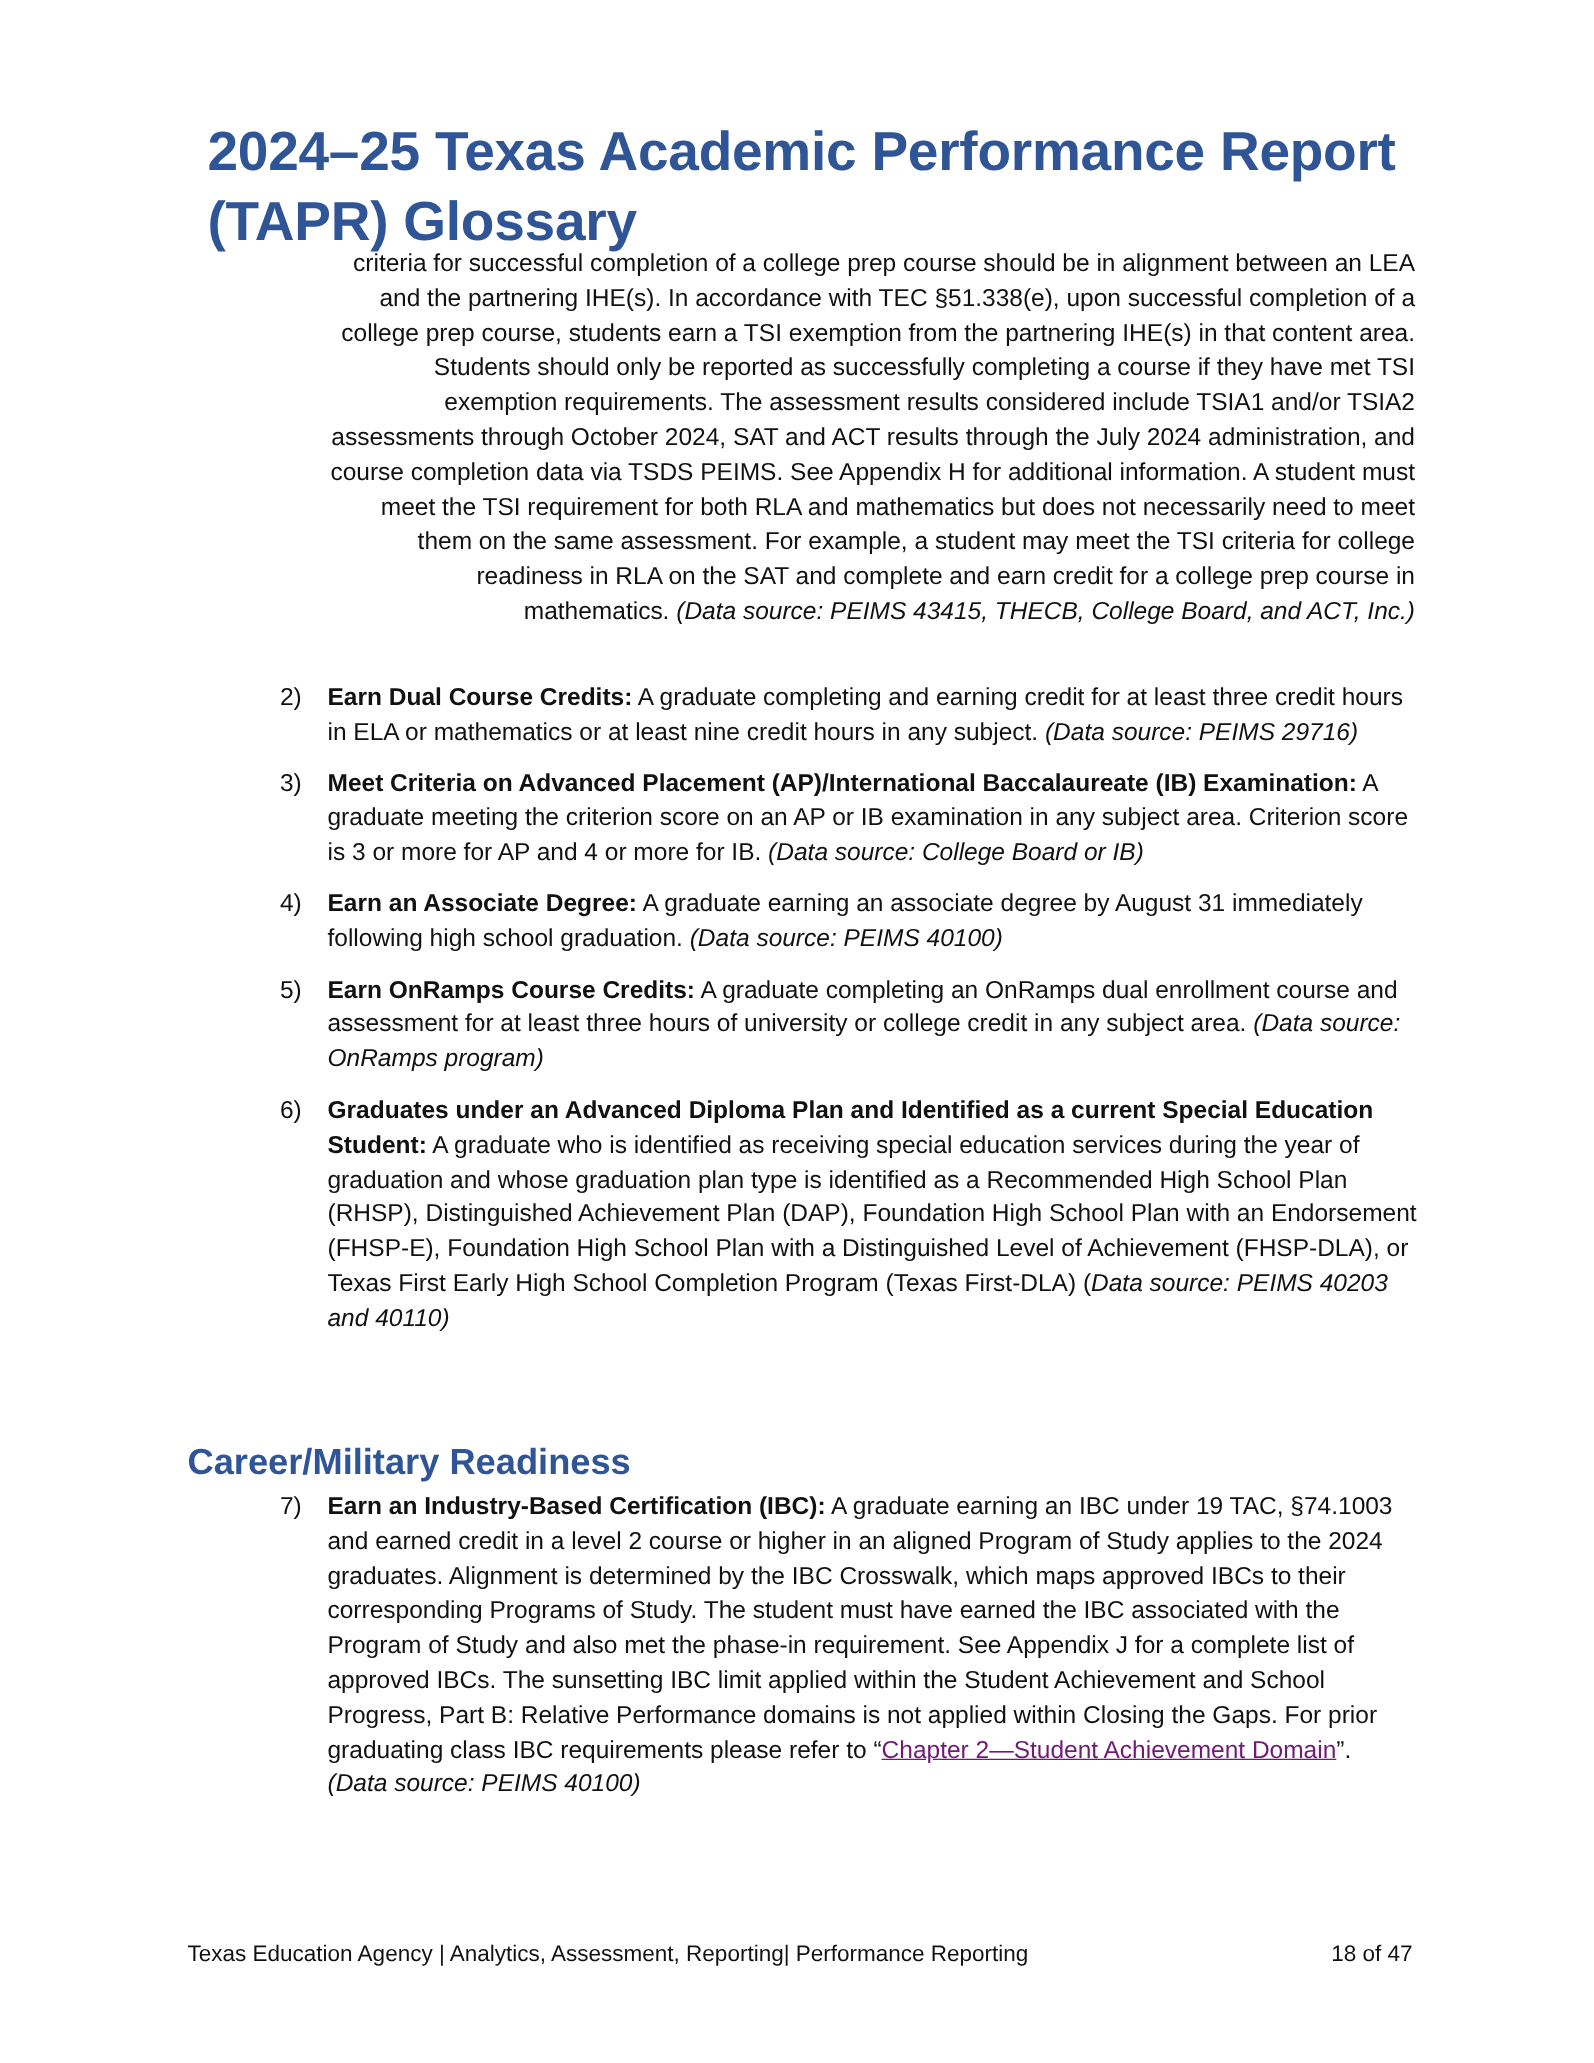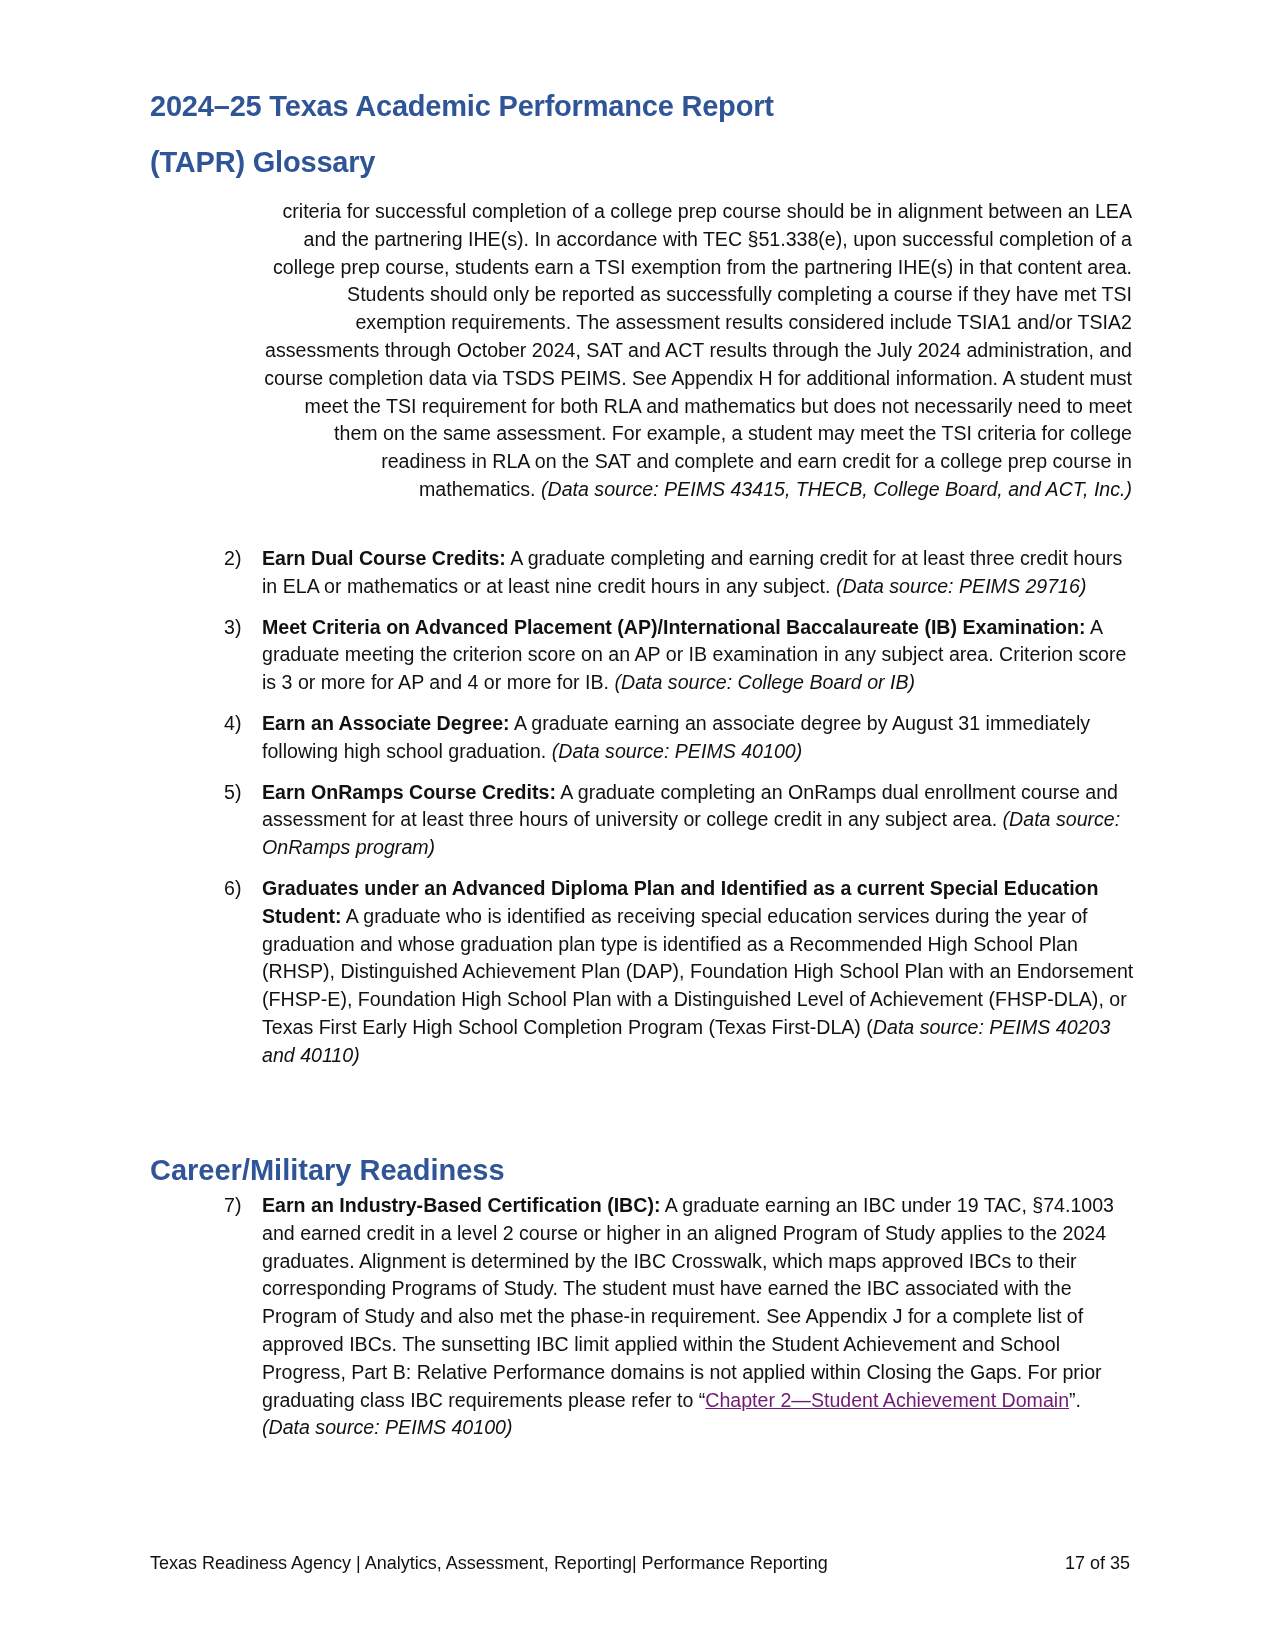--- a/index.html
+++ b/index.html
@@ -1,19 +1,19 @@
 <!DOCTYPE html>
 <html><head>
 <meta charset="utf-8">
 <style>
   html, body { margin: 0; padding: 0; background: #ffffff; }
   body { width: 1275px; height: 1650px; position: relative; overflow: hidden;
          font-family: "Liberation Sans", "DejaVu Sans", sans-serif; color: #111; }
-  .page-title { position: absolute; left: 150px; top: 78px; width: 1000px; margin: 0;
-                font-weight: bold; font-size: 29px; line-height: 56px; color: #2f5597;
+  .page-title { position: absolute; left: 150px; top: 78px; width: 1000px; margin: 16px;
+                font-weight: bold; font-size: 44px; line-height: 56px; color: #2f5597;
                 letter-spacing: -0.2px; }
   .body-text { font-size: 19.6px; line-height: 27.8px; color: #111; }
   .intro { position: absolute; left: 262px; top: 198px; width: 870px; margin: 0; text-align: right; }
   .list { position: absolute; left: 224px; width: 910px; margin: 0; padding: 0; list-style: none; }
   .list li { position: relative; padding-left: 38px; margin: 0 0 13px 0; }
   .list .num { position: absolute; left: 0; top: 0; }
   .term { font-weight: bold; }
   .src { font-style: italic; }
   .list-1 { top: 545px; }
   .section-heading { position: absolute; left: 150px; top: 1155px; margin: 0;
@@ -54,15 +54,15 @@
 
 <h2 class="section-heading">Career/Military Readiness</h2>
 
 <ul class="list list-2 body-text">
   <li>
     <span class="num">7)</span><span class="term">Earn an Industry-Based Certification (IBC):</span><span> A graduate earning an IBC under 19 TAC, §74.1003 and earned credit in a level 2 course or higher in an aligned Program of Study applies to the 2024 graduates. Alignment is determined by the IBC Crosswalk, which maps approved IBCs to their corresponding Programs of Study. The student must have earned the IBC associated with the Program of Study and also met the phase-in requirement. See Appendix J for a complete list of approved IBCs. The sunsetting IBC limit applied within the Student Achievement and School Progress, Part B: Relative Performance domains is not applied within Closing the Gaps. For prior graduating class IBC requirements please refer to “</span><a class="doc-link" href="#">Chapter 2—Student Achievement Domain</a><span>”.  </span><span class="src">(Data source: PEIMS 40100)</span>
   </li>
 </ul>
 
 <div class="footer">
-  <span>Texas Readiness Agency | Analytics, Assessment, Reporting| Performance Reporting</span>
-  <span class="page-no">17 of 35</span>
+  <span>Texas Education Agency | Analytics, Assessment, Reporting| Performance Reporting</span>
+  <span class="page-no">18 of 47</span>
 </div>
 
 </body></html>

